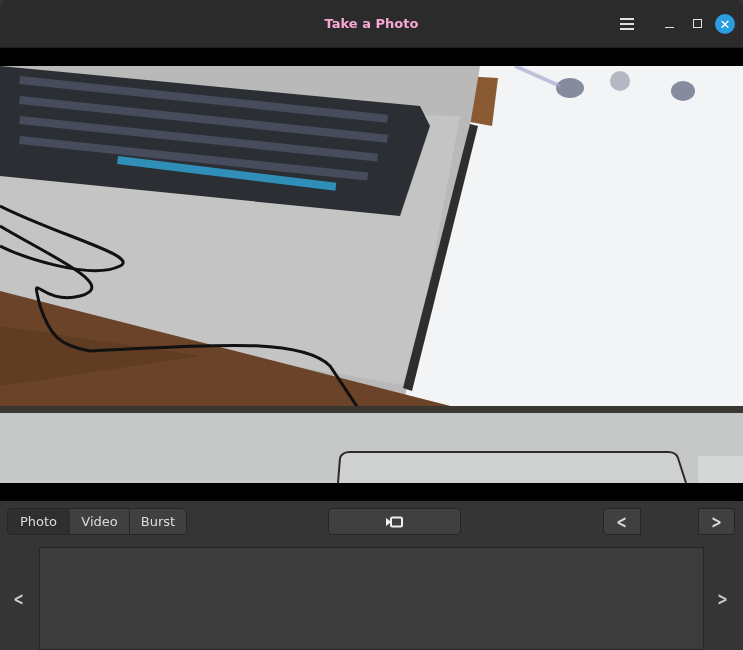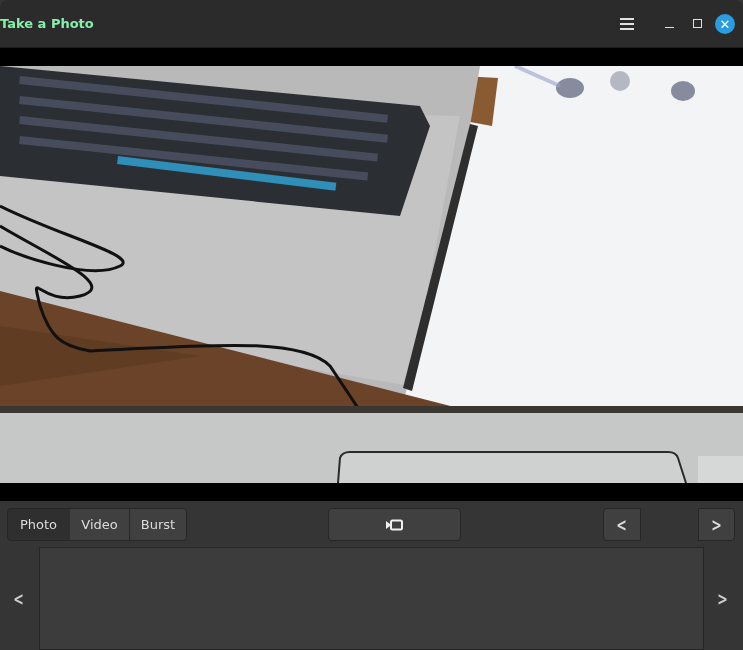--- a/index.html
+++ b/index.html
@@ -1,33 +1,33 @@
 <!DOCTYPE html>
 <html><head>
   <meta charset="utf-8">
   <style>
     * { box-sizing: border-box; margin: 0; padding: 0; }
     html, body { width: 743px; height: 650px; overflow: hidden; background: #353535; font-family: "Liberation Sans", "DejaVu Sans", sans-serif; }
     .window { position: relative; width: 743px; height: 650px; background: #353535; border-radius: 8px 8px 0 0; overflow: hidden; }
     .titlebar { position: absolute; left: 0; top: 0; width: 743px; height: 48px; background: #2b2b2b; border-bottom: 1px solid #1e1e1e; }
-    .title { position: absolute; left: 0; right: 0; top: 16px; color: #86efac; font-size: 13px; font-weight: bold; font-family: "DejaVu Sans", sans-serif; }
+    .title { position: absolute; left: 0; right: 0; top: 16px; text-align: center; color: #f9a8d4; font-size: 13px; font-weight: bold; font-family: "DejaVu Sans", sans-serif; }
     .tb-icon { position: absolute; top: 14px; width: 20px; height: 20px; display: flex; align-items: center; justify-content: center; cursor: pointer; }
     .hamburger { left: 617px; }
     .hamburger span { position: absolute; left: 3px; width: 14px; height: 2px; background: #e0e0e0; }
     .minimize { left: 660px; }
     .minimize span { position: absolute; left: 5px; top: 13px; width: 9px; height: 1px; background: #e0e0e0; }
     .maximize { left: 688px; }
     .maximize span { position: absolute; left: 5px; top: 5px; width: 9px; height: 9px; border: 1.5px solid #e0e0e0; }
     .close { left: 715px; top: 14px; width: 20px; height: 20px; border-radius: 50%; background: #2a9de0; color: #fff; font-size: 13px; font-weight: bold; }
 
     .viewfinder { position: absolute; left: 0; top: 48px; width: 743px; height: 453px; background: #000; overflow: hidden; }
     .cam { position: absolute; left: 0; top: 18px; width: 743px; height: 417px; overflow: hidden; background: #f1f1f1; }
 
     .toolbar { position: absolute; left: 0; top: 501px; width: 743px; height: 46px; background: #353535; }
-    .btn { position: absolute; top: 7px; height: 33px; background: #404040; border: 1px solid #262626; color: #dcdcdc; font-size: 13px; font-family: "DejaVu Sans", sans-serif; display: flex; align-items: center; justify-content: center; cursor: pointer; }
+    .btn { position: absolute; top: 7px; height: 27px; background: #404040; border: 1px solid #262626; color: #dcdcdc; font-size: 13px; font-family: "DejaVu Sans", sans-serif; display: flex; align-items: center; justify-content: center; cursor: pointer; }
     .btn.active { background: #2f2f2f; }
     .btn-photo { left: 7px; width: 63px; border-radius: 4px 0 0 4px; }
     .btn-video { left: 69px; width: 61px; border-left: 1px solid #2e2e2e; text-align: right; }
     .btn-burst { left: 129px; width: 58px; border-radius: 0 4px 4px 0; }
     .btn-shutter { left: 328px; width: 133px; border-radius: 4px; }
     .btn-prev { left: 603px; width: 38px; border-radius: 4px 0 0 4px; font-size: 18px; }
     .btn-effects { left: 640px; width: 59px; }
     .btn-next { left: 698px; width: 37px; border-radius: 0 4px 4px 0; font-size: 18px; }
 
     .strip { position: absolute; left: 0; top: 547px; width: 743px; height: 103px; background: #353535; }

